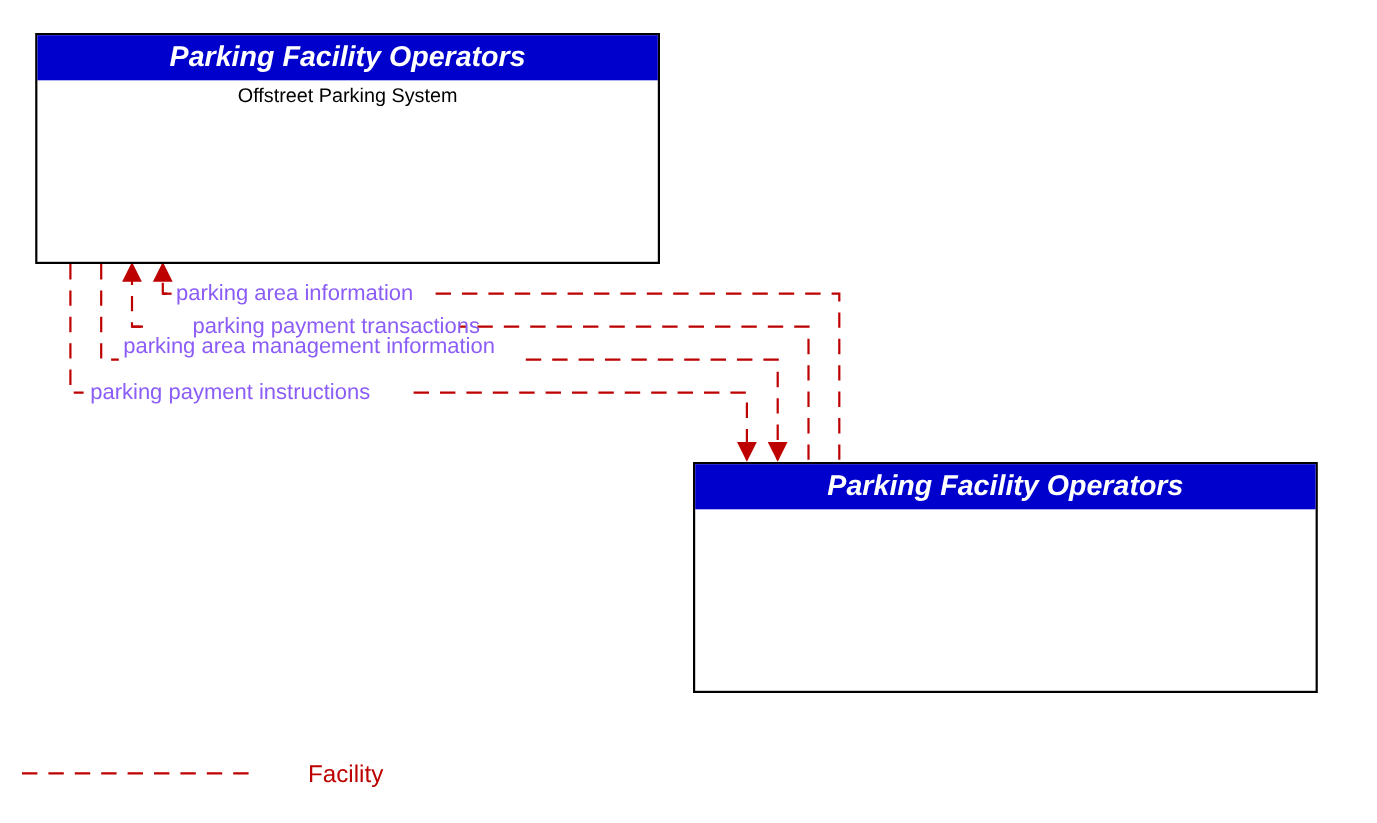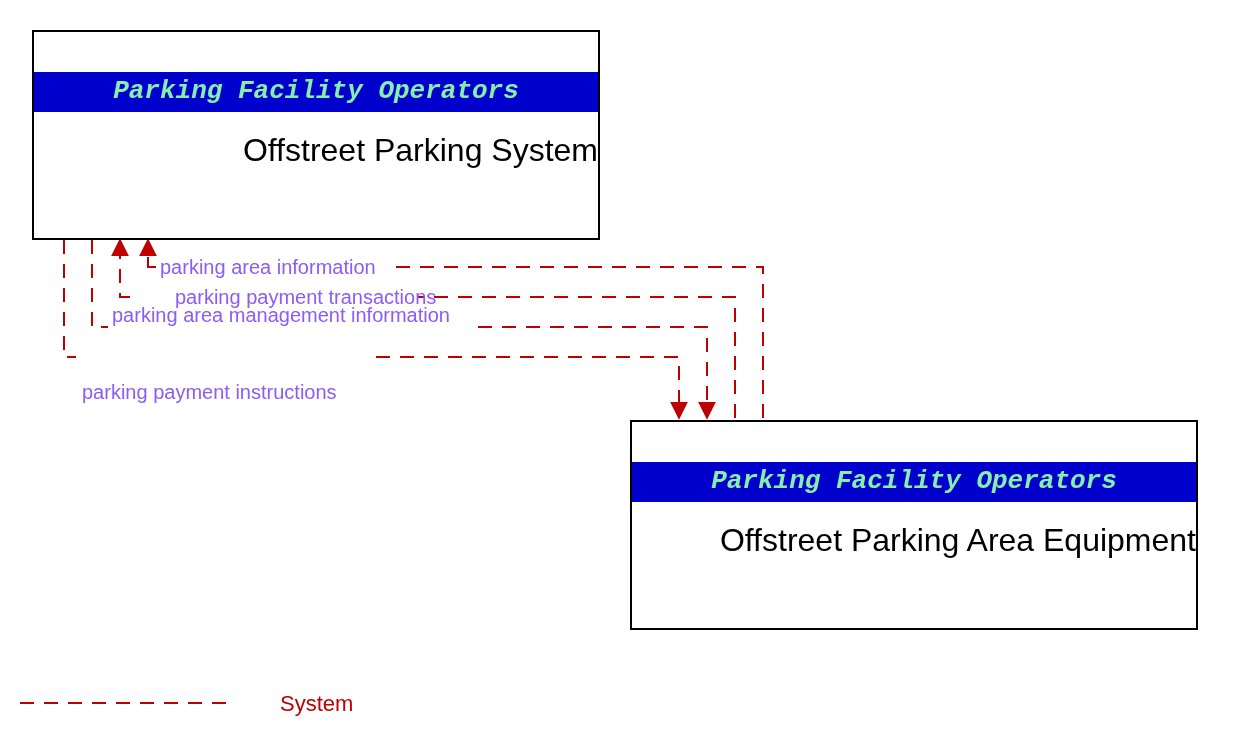--- a/index.html
+++ b/index.html
@@ -13,34 +13,33 @@
     overflow: hidden;
   }
   .entity-box {
     position: absolute;
     border: 2px solid #000;
     background: #fff;
     box-sizing: border-box;
   }
   .entity-header {
     background: #0000cc;
-    color: #86efac;
+    color: #ffffff;
     font-size: 26px;
     font-style: italic;
     font-weight: bold;
     text-align: center;
     padding: 4px 0 6px 0;
-    font-family: Liberation Mono, monospace;
-    margin-top: 40px;
+    font-family: Liberation Sans, sans-serif;
   }
   .entity-title {
     color: #000;
-    font-size: 32px;
-    text-align: right;
-    padding: 20px 0;
+    font-size: 18px;
+    text-align: center;
+    padding: 4px 0;
     font-family: Arial, Helvetica, sans-serif;
   }
   .flow-label {
     position: absolute;
     color: #8b5cf6;
     font-size: 20px;
     font-family: Arial, Helvetica, sans-serif;
     white-space: nowrap;
   }
   .legend-label {
@@ -86,21 +85,20 @@
   <line x1="20" y1="703" x2="230" y2="703" stroke="#bd0000" stroke-width="2" stroke-dasharray="14 10"></line>
 </svg>
 
 <div class="entity-box" style="left:32px; top:30px; width:568px; height:210px;">
   <div class="entity-header">Parking Facility Operators</div>
   <div class="entity-title">Offstreet Parking System</div>
 </div>
 
 <div class="entity-box" style="left:630px; top:420px; width:568px; height:210px;">
   <div class="entity-header">Parking Facility Operators</div>
-  <div class="entity-title">Offstreet Parking Area Equipment</div>
 </div>
 
 <div class="flow-label" style="left:160px; top:256px;">parking area information</div>
 <div class="flow-label" style="left:135px; top:286px;margin-left:40px;">parking payment transactions</div>
 <div class="flow-label" style="left:112px; top:304px;">parking area management information</div>
-<div class="flow-label" style="left:82px; top:346px;margin-top:35px;">parking payment instructions</div>
+<div class="flow-label" style="left:82px; top:346px;">parking payment instructions</div>
 
-<div class="legend-label" style="left:280px; top:691px;">System</div>
+<div class="legend-label" style="left:280px; top:691px;">Facility</div>
 
 </body></html>

